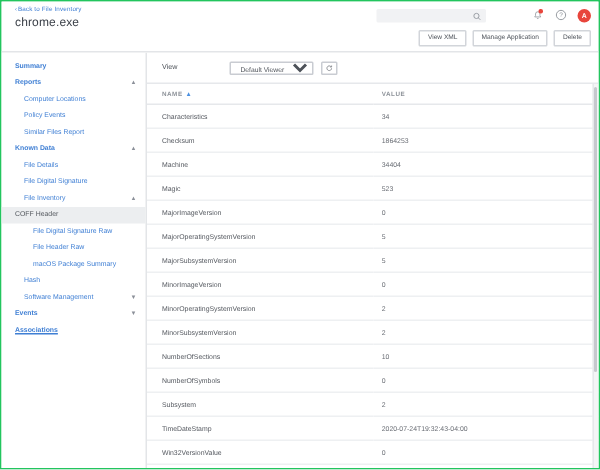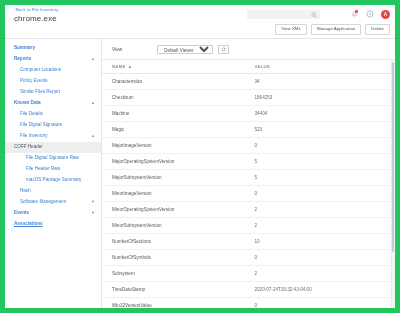--- a/index.html
+++ b/index.html
@@ -15,21 +15,21 @@
     font-size: 5px;
     color: #3b3f45;
     -webkit-font-smoothing: antialiased;
   }
   #app {
     position: relative;
     width: 400px;
     height: 313px;
     background: #ffffff;
     box-sizing: border-box;
-    border: 5px solid #22c55e;
+    border: 1px solid #22c55e;
     display: flex;
     flex-direction: column;
     overflow: hidden;
   }
 
   
   .header {
     position: relative;
     height: 34px;
     flex: 0 0 34px;

